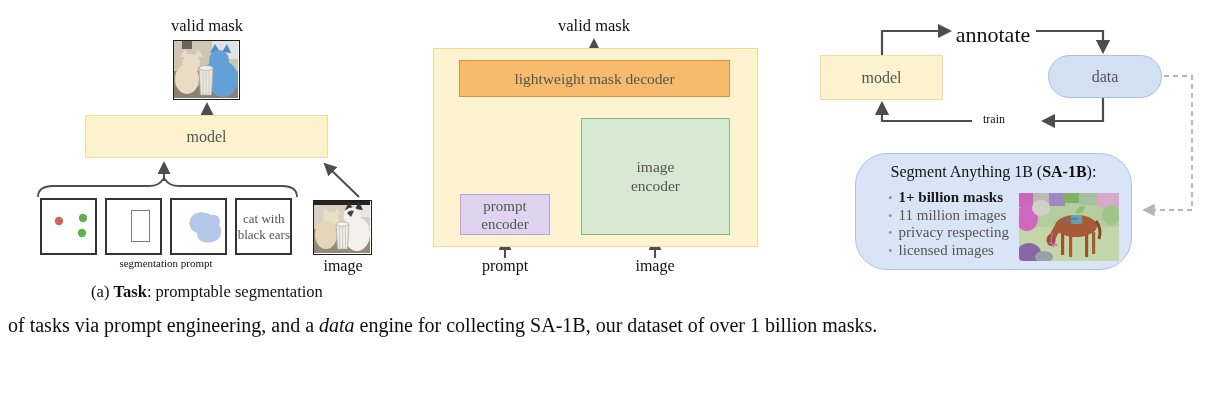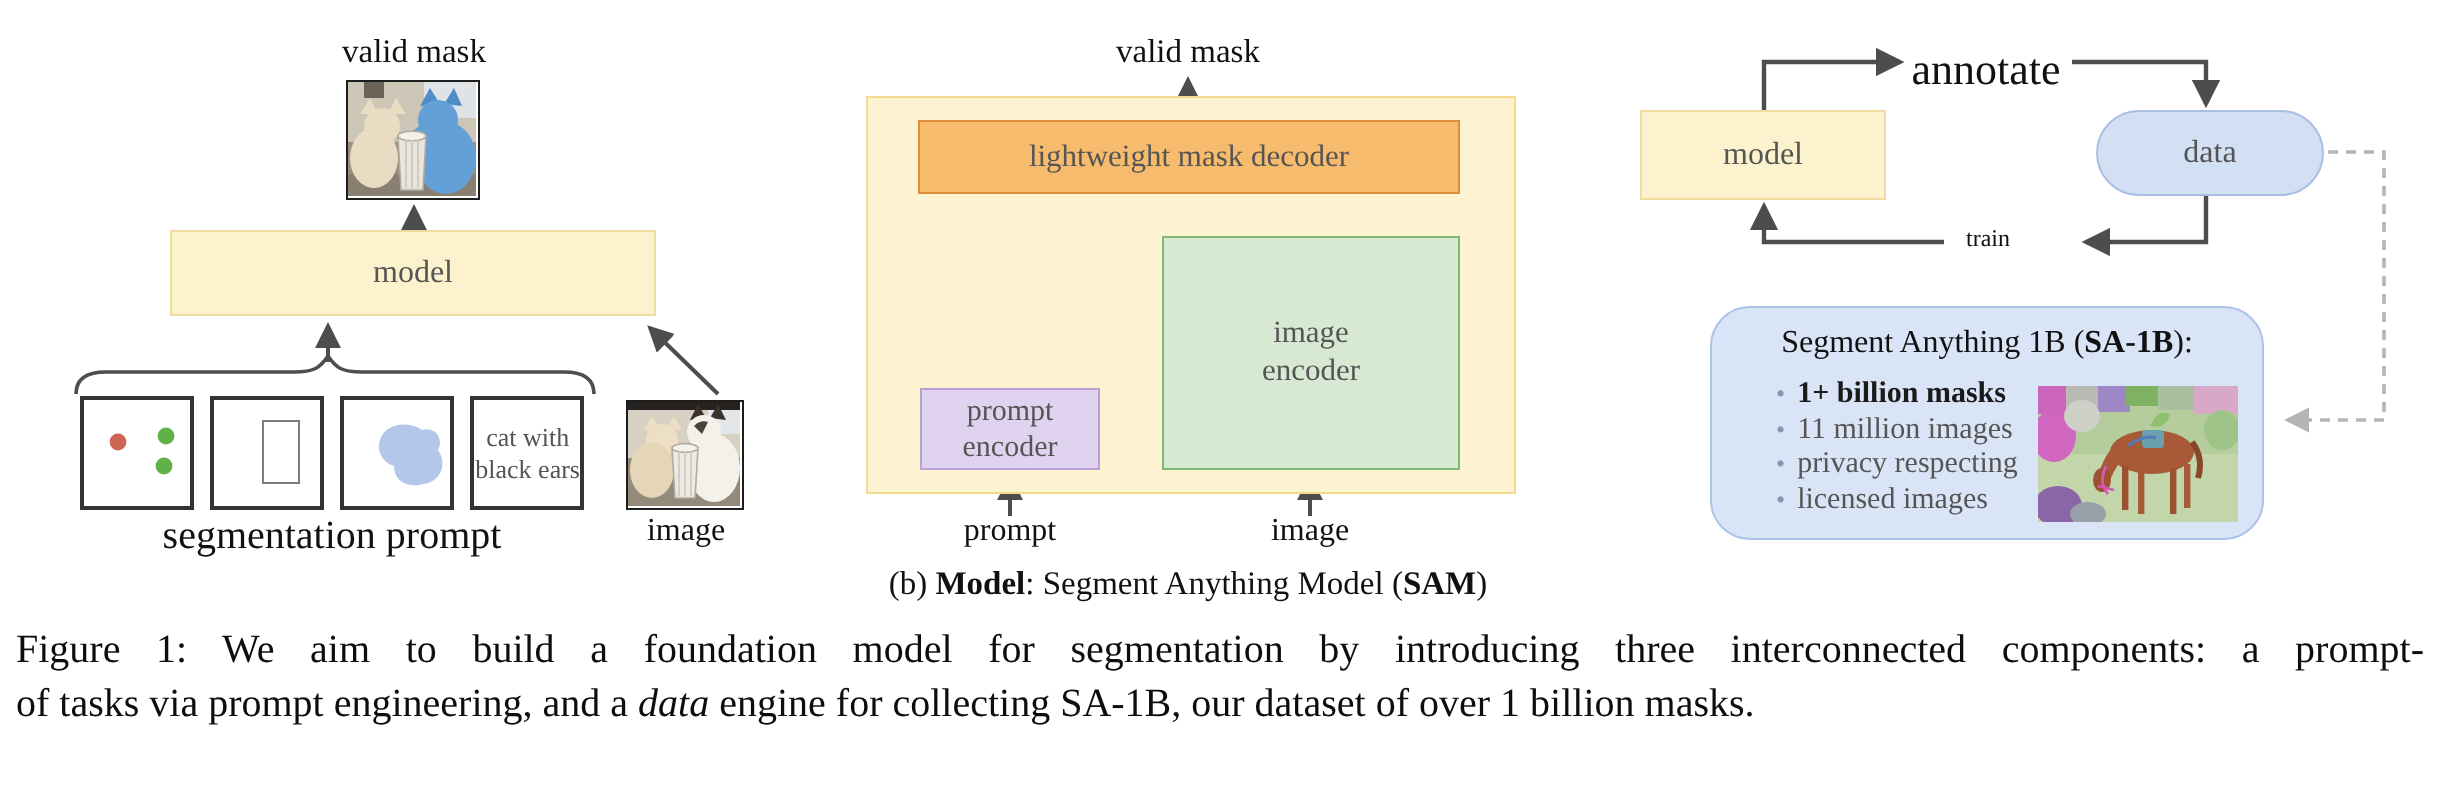--- a/index.html
+++ b/index.html
@@ -33,21 +33,21 @@
         display:flex;align-items:center;justify-content:center;}
   .two-line{line-height:1.2;font-size:15.5px;}
   
   .model-c{left:820px;top:55px;width:123px;height:45px;background:#FCF2CE;
            border:1.5px solid #F1DC9F;box-sizing:border-box;
            display:flex;align-items:center;justify-content:center;}
   .data-pill{left:1048px;top:55px;width:114px;height:43px;background:#D3DFF3;
              border:1.5px solid #A8BFE3;border-radius:22px;box-sizing:border-box;
              display:flex;align-items:center;justify-content:center;}
   .sa1b{left:855px;top:153px;width:277px;height:117px;background:#DAE4F7;
-        border:1.5px solid #ABC2E9;border-radius:20px;box-sizing:border-box;}
+        border:1.5px solid #ABC2E9;border-radius:32px;box-sizing:border-box;}
   .sa1b-title{position:absolute;left:0;top:9px;width:100%;text-align:center;
               color:#111;font-size:16px;}
   .bullets{position:absolute;left:32px;top:35px;}
   .bullet-row{display:flex;align-items:baseline;height:17.5px;
               color:#555;font-size:15px;white-space:nowrap;}
   .bullet-row .dot{color:#8596b5;margin-right:6px;font-size:13px;}
   .bullet-row:first-child{color:#1a1a1a;}
   
   .subcap{top:282px;color:#111;font-size:16.5px;text-align:center;white-space:nowrap;}
   #caption{left:8px;top:312px;width:1204px;color:#0d0d0d;font-size:20px;
@@ -136,21 +136,21 @@
     </svg>
   </div>
 
   <div class="abs pbox pbox-text" style="left:235px;">
     <div>
       <div>cat with</div>
       <div>black ears</div>
     </div>
   </div>
 
-  <div class="abs lbl" style="left:60px;top:257px;width:212px;font-size:20px;">segmentation prompt</div>
+  <div class="abs lbl" style="left:60px;top:257px;width:212px;font-size:11px;">segmentation prompt</div>
 
   <div class="abs photo" style="left:313px;top:200px;width:59px;height:55px;">
     <svg width="56" height="52" viewBox="0 0 56 52">
       <rect width="56" height="52" fill="#d8d0c2"></rect>
       <rect x="0" y="0" width="56" height="4" fill="#262220"></rect>
       <rect x="40" y="4" width="16" height="12" fill="#e4e7e9"></rect>
       <rect x="0" y="28" width="56" height="24" fill="#948a7c"></rect>
       <path d="M8,14 l4,-7 4,7 z" fill="#ecdfc6"></path>
         <path d="M19,14 l4,-7 4,7 z" fill="#ecdfc6"></path>
       <circle cx="17" cy="19" r="8" fill="#ecdfc6"></circle>
@@ -161,20 +161,21 @@
       <path d="M33,12 a6,6 0 0 1 7,-2 l-3,6 z" fill="#4a4138"></path>
       <ellipse cx="43" cy="33" rx="13" ry="17" fill="#f4f1ea"></ellipse>
       <path d="M22,23 h13 l-1.5,25 h-10 z" fill="#eceae2" stroke="#b0aca0" stroke-width="0.8"></path>
       <ellipse cx="28.5" cy="23" rx="6.5" ry="2.2" fill="#f5f3ec" stroke="#b0aca0" stroke-width="0.8"></ellipse>
       <path d="M25.5,25 v22 M28.5,25 v23 M31.5,25 v22" stroke="#d2cfc6" stroke-width="1"></path>
     </svg>
   </div>
 
   <div class="abs lbl" style="left:312px;top:257px;width:62px;font-size:16px;">image</div>
 
+  <div class="abs subcap" style="left:47px;width:320px;"><span>(a) </span><span class="b">Task</span><span>: promptable segmentation</span></div>
 
   <div class="abs lbl" style="left:534px;top:16px;width:120px;">valid mask</div>
 
   <div class="abs outer-b"></div>
 
   <div class="abs decoder">
     <span class="boxlbl" style="font-size:15.5px;">lightweight mask decoder</span>
   </div>
 
   <div class="abs ienc">
@@ -187,21 +188,20 @@
   <div class="abs penc">
     <div class="boxlbl two-line" style="font-size:15px;">
       <div>prompt</div>
       <div>encoder</div>
     </div>
   </div>
 
   <div class="abs lbl" style="left:465px;top:257px;width:80px;font-size:16px;">prompt</div>
   <div class="abs lbl" style="left:615px;top:257px;width:80px;font-size:16px;">image</div>
 
-  <div class="abs subcap" style="left:434px;width:320px;"><span>(b) </span><span class="b">Model</span><span>: Segment Anything Model (</span><span class="b">SAM</span><span>)</span></div>
 
   <div class="abs model-c">
     <span class="boxlbl">model</span>
   </div>
 
   <div class="abs data-pill">
     <span class="boxlbl">data</span>
   </div>
 
   <div class="abs lbl" style="left:943px;top:22px;width:100px;font-size:22px;">annotate</div>
@@ -253,17 +253,16 @@
         <rect x="52" y="22" width="11" height="9" rx="2" fill="#68a0b0"></rect>
         <path d="M56,20 q4,-9 10,-6 q-2,8 -10,6 z" fill="#8fc070"></path>
         <path d="M34,40 q-4,8 1,14 M30,50 l8,2" stroke="#d858b8" stroke-width="1.4" fill="none"></path>
         <path d="M45,30 q8,-6 14,-4" stroke="#5578b8" stroke-width="1.6" fill="none"></path>
       </svg>
     </div>
   </div>
 
 
   <div id="caption" class="abs">
-    <div class="cap-line just"><span>Figure 1: We aim to build a foundation model for segmentation by introducing three interconnected components: a prompt-</span></div>
     <div class="cap-line"><span>of tasks via prompt engineering, and a </span><span class="i">data</span><span> engine for collecting SA-1B, our dataset of over 1 billion masks.</span></div>
   </div>
 
 </div>
 
 </body></html>

